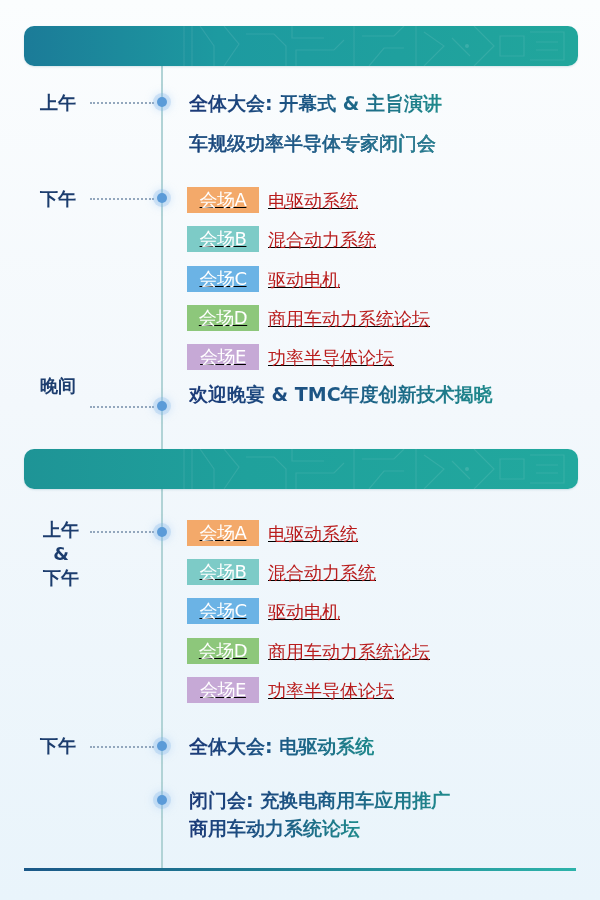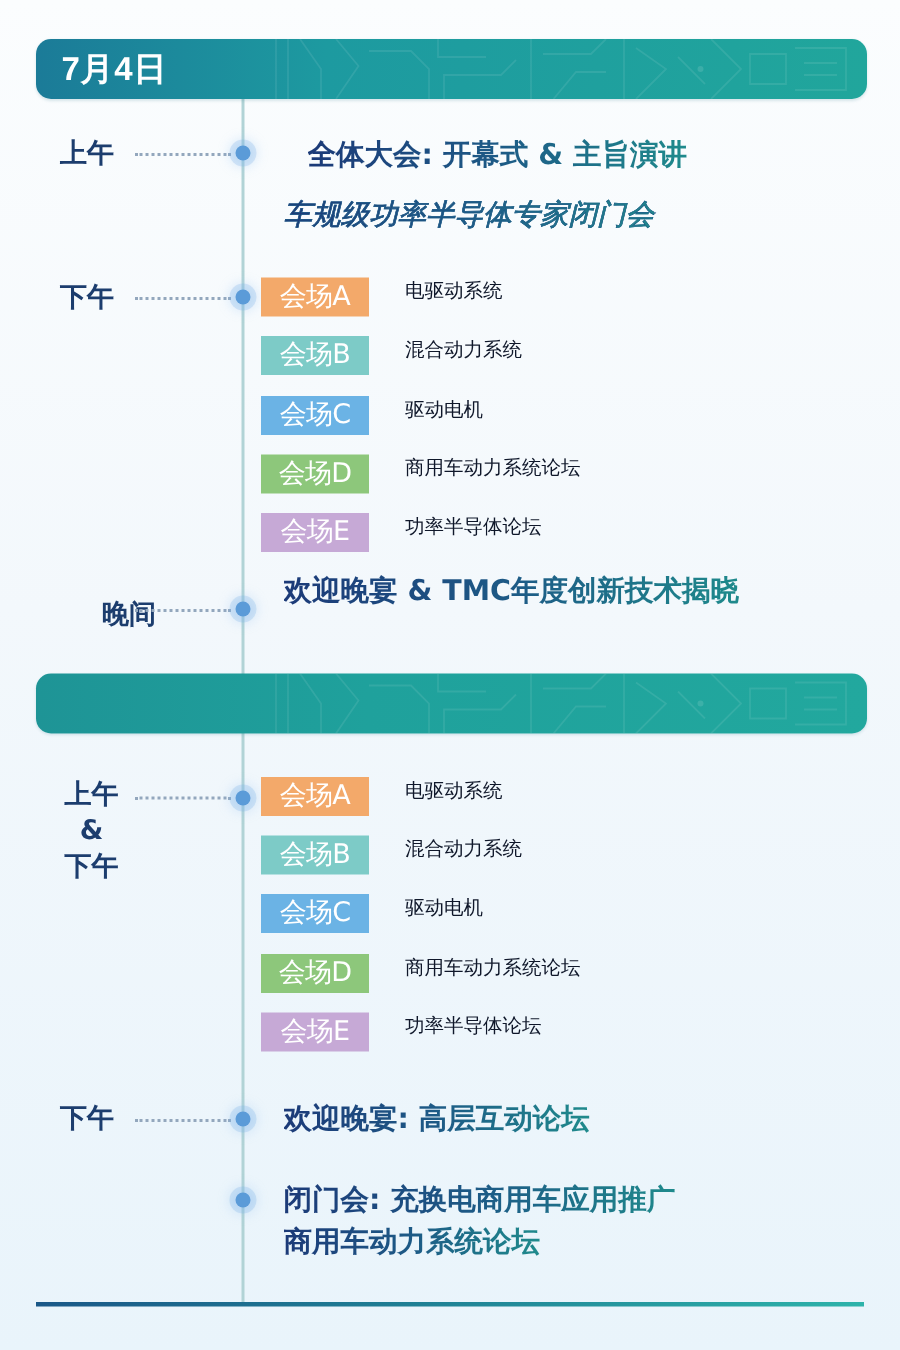--- a/index.html
+++ b/index.html
@@ -40,26 +40,26 @@
     background: #5b9bd8;
     box-shadow: 0 0 0 4px rgba(120,175,230,0.25), 0 0 8px 4px rgba(150,195,240,0.35);
   }
   .title-text {
     position: absolute; left: 189px; font-size: 19px; font-weight: bold; line-height: 24px;
     background: linear-gradient(90deg, #1c3a78 0%, #1d5a86 50%, #1f8a8c 100%);
     -webkit-background-clip: text; background-clip: text; color: transparent;
     white-space: nowrap;
   }
   .title-text.medium { font-weight: normal; -webkit-text-stroke: 0.4px #1d5a86; }
-  .venue-row { position: absolute; left: 174px; height: 28px; display: flex; align-items: flex-start; }
+  .venue-row { position: absolute; left: 187px; height: 28px; display: flex; align-items: flex-end; text-decoration: underline; }
   .badge {
     width: 72px; height: 26px; line-height: 26px; text-align: center;
     color: #ffffff; font-size: 18px; letter-spacing: -0.5px;
   }
-  .venue-desc { margin-left: 24px; font-size: 13px; color: #0f172a; white-space: nowrap; }
+  .venue-desc { margin-left: 9px; font-size: 18px; color: #b91c1c; white-space: nowrap; }
   .bottom-rule {
     position: absolute; left: 24px; top: 868px; width: 552px; height: 3px;
     background: linear-gradient(90deg, #1a5888 0%, #1f7f94 45%, #2db3aa 100%);
   }
 </style>
 </head>
 <body>
 
 <div class="timeline-axis"></div>
 
@@ -69,28 +69,27 @@
       <path d="M160 0 V40 M168 0 V40 M176 0 L190 20 V40"></path>
       <path d="M200 0 L215 18 L200 40 M222 8 H250 L262 20 V40"></path>
       <path d="M268 0 V12 H300 M272 40 V24 H310 L320 14"></path>
       <path d="M330 0 V40 M338 10 H370 L380 0 M345 40 L360 22 H380"></path>
       <path d="M392 0 V40 M400 40 L420 20 L400 6 M428 12 L446 30"></path>
       <path d="M450 0 L470 20 L450 40 M476 10 H500 V30 H476 Z"></path>
       <path d="M506 6 H540 V34 H506 M512 16 H534 M512 24 H534"></path>
     </g>
     <circle cx="443" cy="20" r="2" fill="rgba(255,255,255,0.12)"></circle>
   </svg>
-  <span class="day-title">7月4日</span>
 </div>
 
 <span class="time-label" style="top:92px;">上午</span>
 <div class="dots" style="top:102px;"></div>
 <div class="node" style="top:97px;"></div>
-<span class="title-text" style="top:91px;margin-left:16px;">全体大会: 开幕式 &amp; 主旨演讲</span>
-<span class="title-text medium" style="top:131px;font-style:italic;">车规级功率半导体专家闭门会</span>
+<span class="title-text" style="top:91px;">全体大会: 开幕式 &amp; 主旨演讲</span>
+<span class="title-text medium" style="top:131px;">车规级功率半导体专家闭门会</span>
 
 <span class="time-label" style="top:188px;">下午</span>
 <div class="dots" style="top:198px;"></div>
 <div class="node" style="top:193px;"></div>
 
 <div class="venue-row" style="top:185px;">
   <span class="badge" style="background:#f3a96a;">会场A</span>
   <span class="venue-desc">电驱动系统</span>
 </div>
 <div class="venue-row" style="top:224px;">
@@ -103,21 +102,21 @@
 </div>
 <div class="venue-row" style="top:303px;">
   <span class="badge" style="background:#8dc77b;">会场D</span>
   <span class="venue-desc">商用车动力系统论坛</span>
 </div>
 <div class="venue-row" style="top:342px;">
   <span class="badge" style="background:#c6a9d6;">会场E</span>
   <span class="venue-desc">功率半导体论坛</span>
 </div>
 
-<span class="time-label" style="top:399px;margin-left:28px;">晚间</span>
+<span class="time-label" style="top:375px;">晚间</span>
 <div class="dots" style="top:406px;"></div>
 <div class="node" style="top:401px;"></div>
 <span class="title-text" style="top:382px;">欢迎晚宴 &amp; TMC年度创新技术揭晓</span>
 
 <div class="day-header d2">
   <svg width="554" height="40">
     <g stroke="rgba(255,255,255,0.09)" stroke-width="1.2" fill="none">
       <path d="M160 0 V40 M168 0 V40 M176 0 L190 20 V40"></path>
       <path d="M200 0 L215 18 L200 40 M222 8 H250 L262 20 V40"></path>
       <path d="M268 0 V12 H300 M272 40 V24 H310 L320 14"></path>
@@ -155,19 +154,19 @@
   <span class="venue-desc">商用车动力系统论坛</span>
 </div>
 <div class="venue-row" style="top:675px;">
   <span class="badge" style="background:#c6a9d6;">会场E</span>
   <span class="venue-desc">功率半导体论坛</span>
 </div>
 
 <span class="time-label" style="top:735px;">下午</span>
 <div class="dots" style="top:746px;"></div>
 <div class="node" style="top:741px;"></div>
-<span class="title-text" style="top:734px;">欢迎晚宴: 高层互动论坛</span>
+<span class="title-text" style="top:734px;">全体大会: 电驱动系统</span>
 
 <div class="node" style="top:795px;"></div>
 <span class="title-text" style="top:788px;text-decoration:underline;">闭门会: 充换电商用车应用推广</span>
 <span class="title-text" style="top:816px;">商用车动力系统论坛</span>
 
 <div class="bottom-rule"></div>
 
 </body></html>

